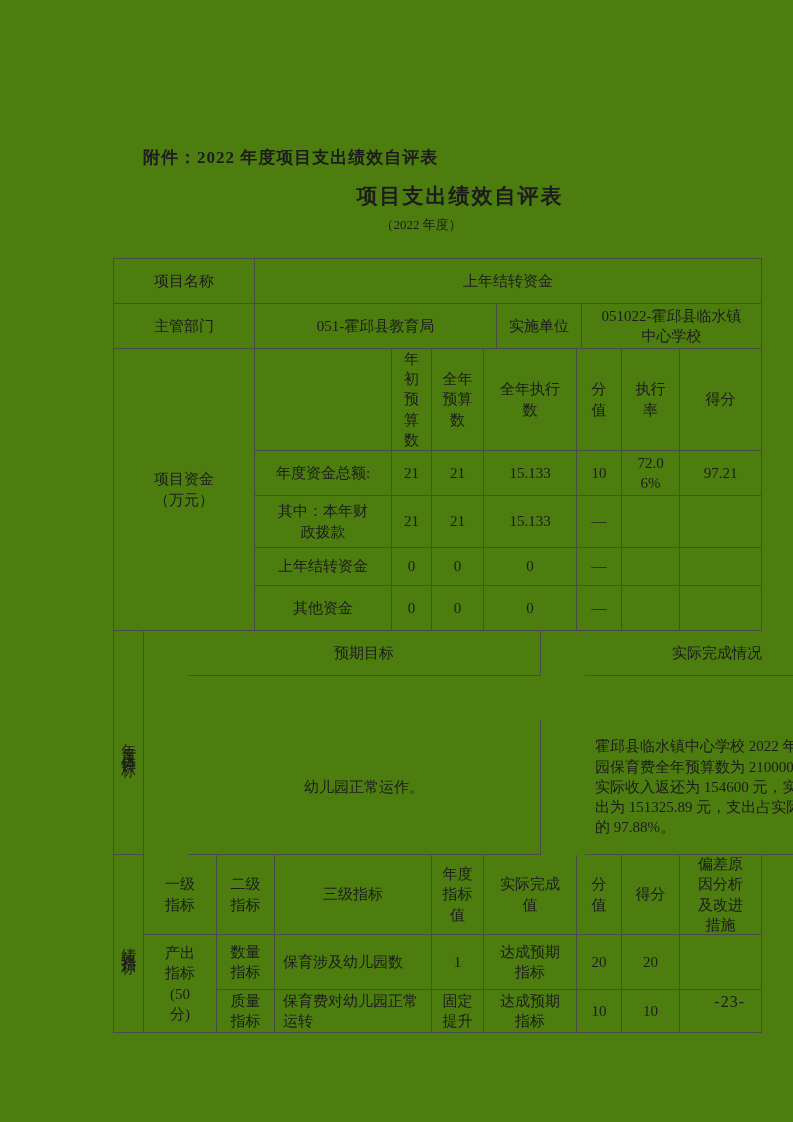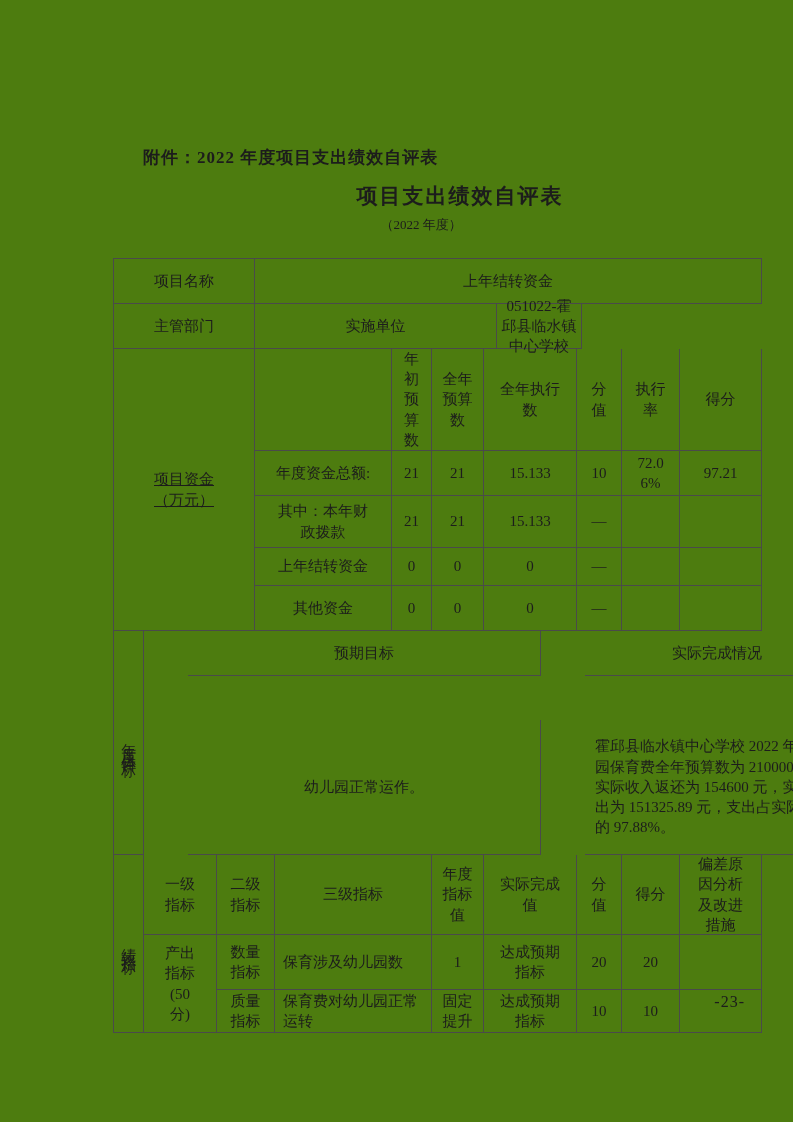--- a/index.html
+++ b/index.html
@@ -44,28 +44,29 @@
   <div class="attachment-title">附件：2022 年度项目支出绩效自评表</div>
   <div class="main-title">项目支出绩效自评表</div>
   <div class="subtitle">（2022 年度）</div>
 
   <div class="tbl">
 
     <div class="sec secA">
       <div class="cell">项目名称</div>
       <div class="cell" style="grid-column:2/5;">上年结转资金</div>
       <div class="cell">主管部门</div>
+      <div class="cell">051-霍邱县教育局</div>
       <div class="cell">实施单位</div>
       <div class="cell">
           <span class="iw iw9">051022-霍邱县临水镇中心学校</span>
         </div>
     </div>
 
     <div class="sec secB">
-      <div class="cell" style="grid-row:1/6; grid-column:1;text-decoration:underline;">
+      <div class="cell" style="grid-row:1/6; grid-column:1;">
           <span class="iw iw4">项目资金（万元）</span>
         </div>
       <div class="cell"></div>
       <div class="cell">
           <span class="iw iw1">年初预算数</span>
         </div>
       <div class="cell">
           <span class="iw iw2">全年预算数</span>
         </div>
       <div class="cell">

